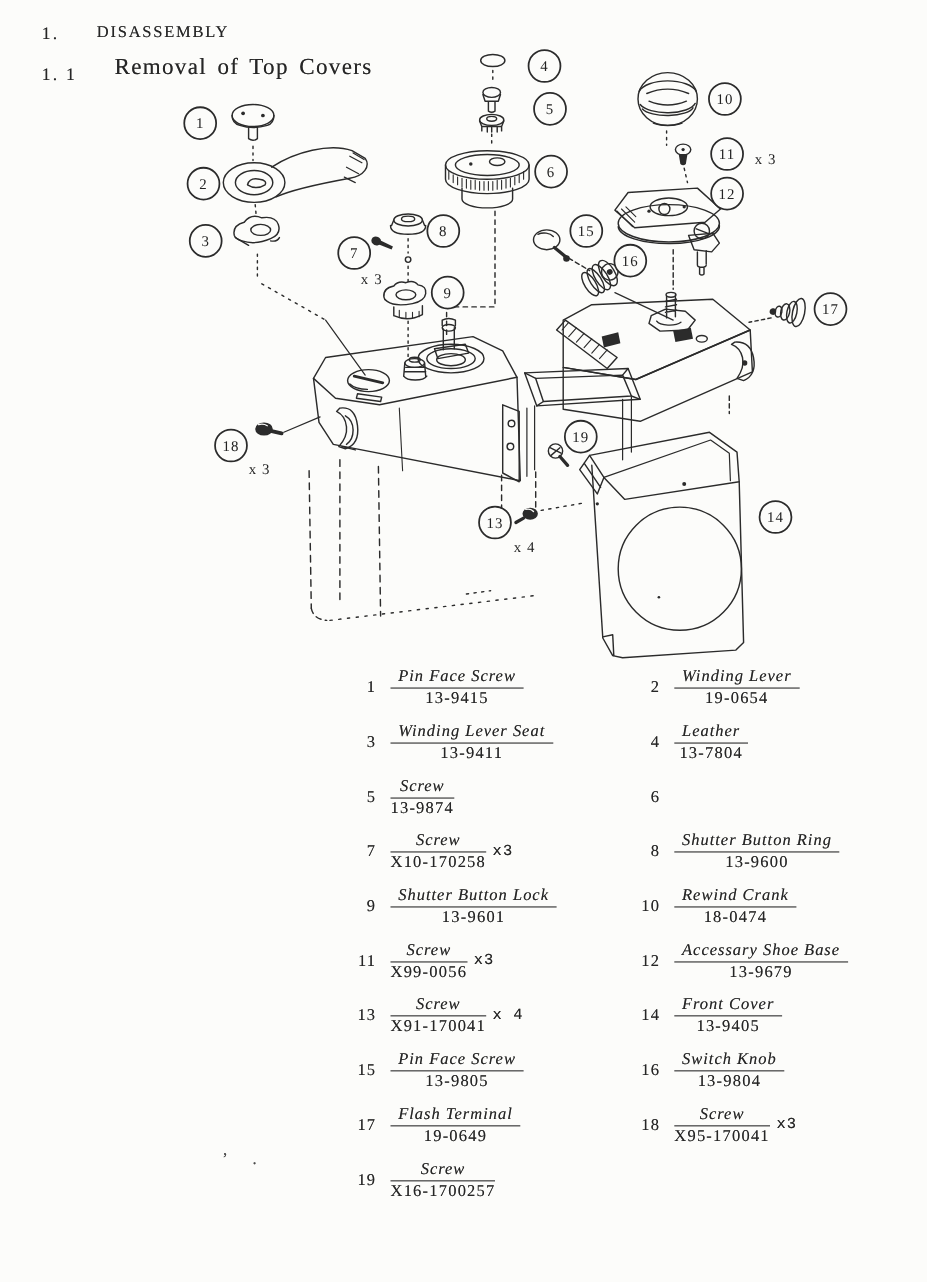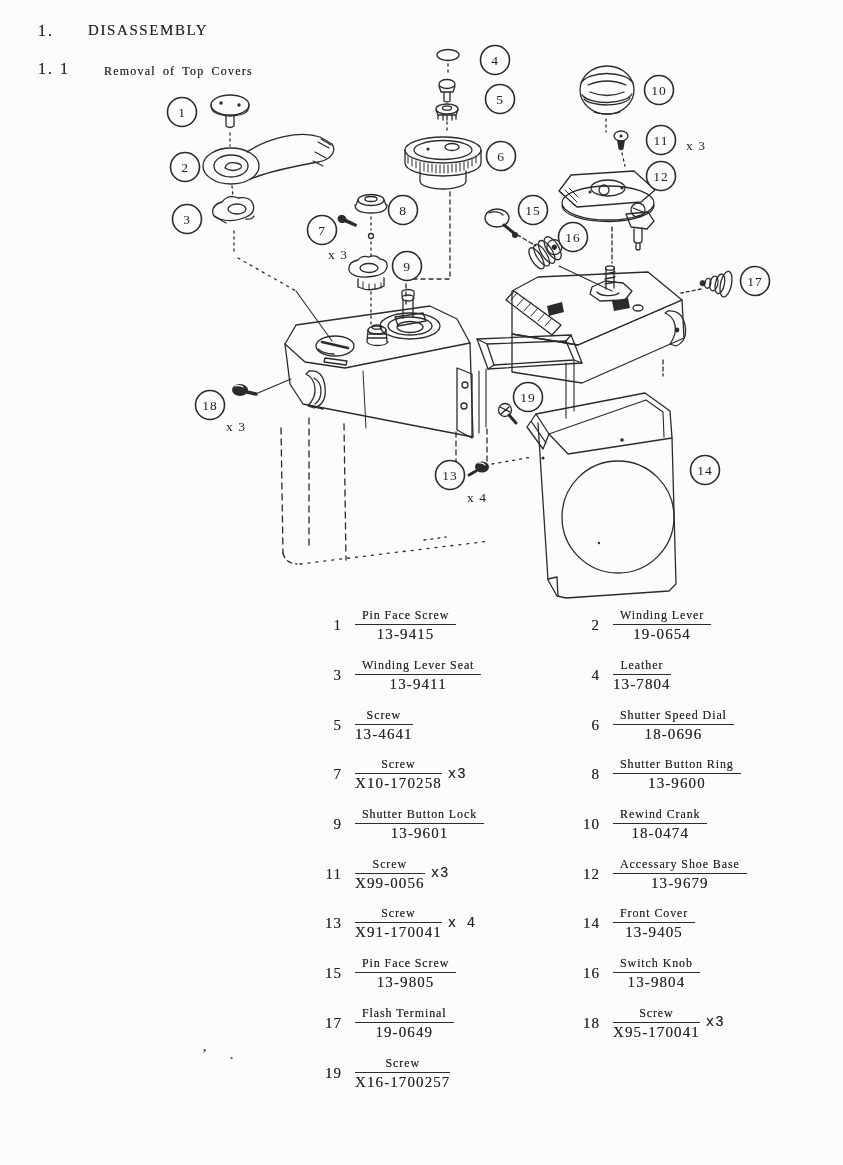--- a/index.html
+++ b/index.html
@@ -6,36 +6,36 @@
   .page{
     position:relative;width:843px;height:1165px;margin:0 auto;
     background:#fcfcfa;overflow:hidden;
     font-family:"Liberation Serif","DejaVu Serif",serif;
     color:#262626;
   }
   .txt{position:absolute;white-space:nowrap;text-shadow:0 0 .5px rgba(20,20,20,.55);}
   .h-num{left:38px;top:22px;font-size:16px;letter-spacing:2px;}
   .h-title{left:88px;top:22px;font-size:15px;letter-spacing:1.6px;}
   .sh-num{left:38px;top:60px;font-size:16px;letter-spacing:2px;}
-  .sh-title{left:104px;top:64px;font-size:12px;letter-spacing:1.2px;word-spacing:3px;}
+  .sh-title{left:104px;top:48px;font-size:21px;letter-spacing:1.2px;word-spacing:3px;}
   .stray{left:202px;top:1046px;font-size:15px;color:#4a4a4a;letter-spacing:10px;}
   #diagram-wrap{position:absolute;left:0;top:0;width:843px;height:600px;}
   #parts-table{
     position:absolute;left:306px;top:601px;width:516px;
     display:grid;grid-template-columns:1fr 1fr;grid-auto-rows:49.7px;
   }
   .part-cell{display:flex;align-items:center;}
   .part-num{
     width:36px;text-align:right;margin-right:13px;flex:none;
     font-size:15px;letter-spacing:1px;text-shadow:0 0 .5px rgba(20,20,20,.55);
   }
   .part-frac{display:inline-block;text-align:center;}
   .part-name{
-    display:block;font-size:12px;letter-spacing:.9px;padding:0 7px 1px;
-    border-bottom:1.7px solid #2c2c2c;text-shadow:0 0 .5px rgba(20,20,20,.55);
+    display:block;font-size:15px;letter-spacing:.9px;padding:0 7px 1px;
+    border-bottom:1.7px solid #2c2c2c;text-shadow:0 0 .5px rgba(20,20,20,.55);font-style:italic;
   }
   .part-code{
     display:block;font-size:15px;letter-spacing:1.1px;padding-top:1px;
     text-shadow:0 0 .5px rgba(20,20,20,.55);
   }
   .part-mult{
     margin-left:6px;font-size:14px;letter-spacing:1px;margin-top:-2px;
     text-shadow:0 0 .5px rgba(20,20,20,.55);
     font-family:Liberation Mono, monospace;
   }
@@ -394,29 +394,25 @@
         <span class="part-num">4</span>
         <span class="part-frac">
           <span class="part-name">Leather</span>
           <span class="part-code">13-7804</span>
         </span>
       </div>
       <div class="part-cell">
         <span class="part-num">5</span>
         <span class="part-frac">
           <span class="part-name">Screw</span>
-          <span class="part-code">13-4641</span>
+          <span class="part-code">13-9874</span>
         </span>
       </div>
       <div class="part-cell">
         <span class="part-num">6</span>
-        <span class="part-frac">
-          <span class="part-name">Shutter Speed Dial</span>
-          <span class="part-code">18-0696</span>
-        </span>
       </div>
       <div class="part-cell">
         <span class="part-num">7</span>
         <span class="part-frac">
           <span class="part-name">Screw</span>
           <span class="part-code">X10-170258</span>
         </span>
         <span class="part-mult">x3</span>
       </div>
       <div class="part-cell">

